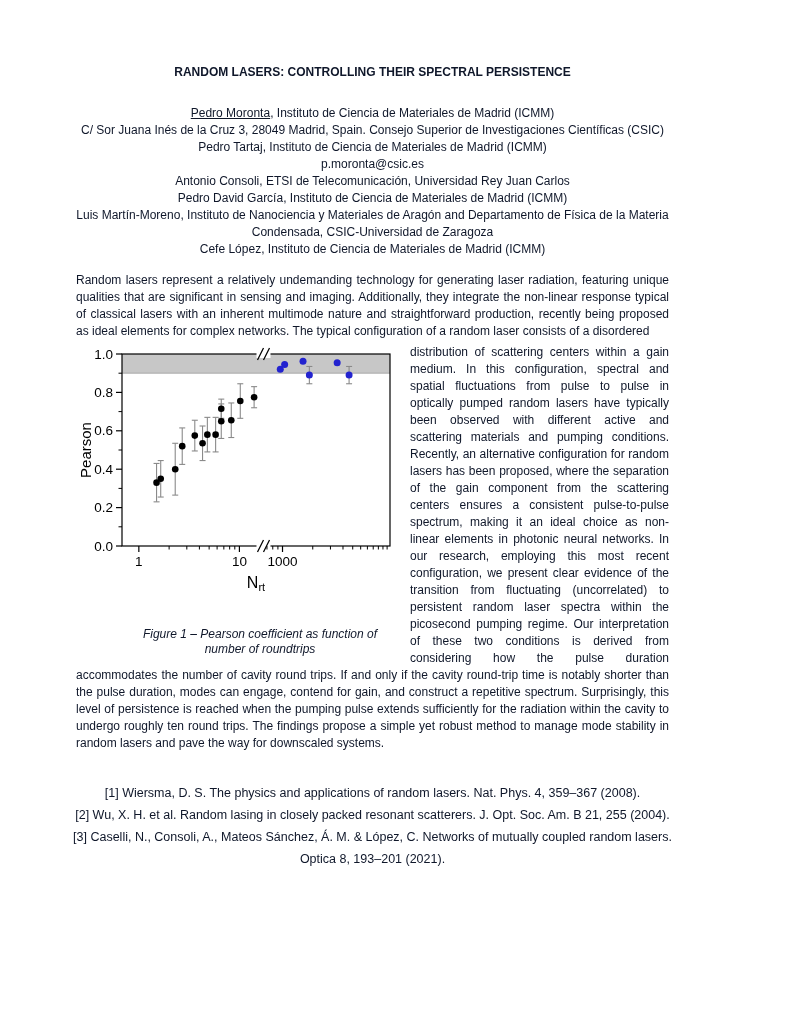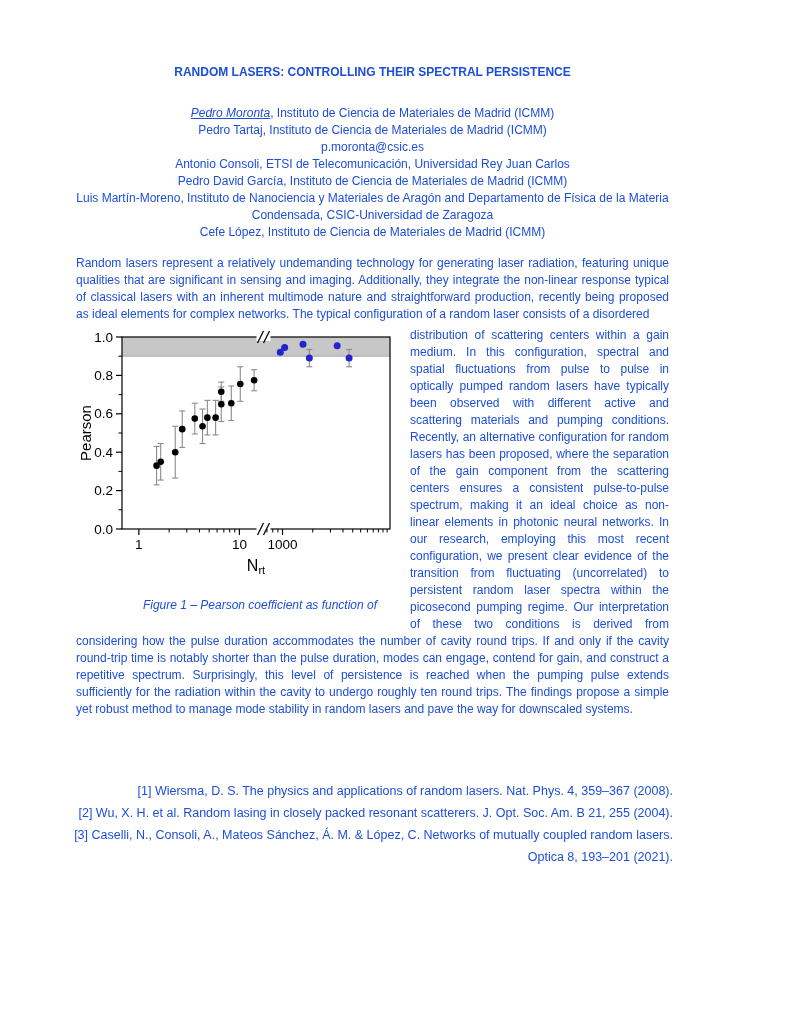--- a/index.html
+++ b/index.html
@@ -1,51 +1,52 @@
 <!DOCTYPE html>
 <html><head>
 <meta charset="utf-8">
 <style>
   html,body{margin:0;padding:0;background:#ffffff;}
   .page{
     width:745px;height:1024px;box-sizing:border-box;
-    padding:64px 72px 0 72px;background:#ffffff;color:#1d4ed8;
+    padding:64px 72px 0 72px;background:#ffffff;color:#0f172a;
     font-family:"Liberation Sans", sans-serif;font-size:12px;
     position:relative;overflow:hidden;
   }
   .title{
     font-size:12px;font-weight:bold;text-align:center;
     line-height:17px;margin:0 0 24px 0;
   }
   .authors{text-align:center;line-height:17px;margin:0 0 14px 0;}
   .authors .aline{margin:0;}
-  .u{text-decoration:underline;font-style:italic;}
+  .u{text-decoration:underline;}
   .abstract{text-align:justify;line-height:17px;}
   .abstract p{margin:4px;}
   .figwrap{
     float:left;width:332px;margin:2px 6px 4px 0;
   }
   .chartbox{width:320px;margin-left:6px;}
   .figcaption{
     font-style:italic;font-size:12px;line-height:15px;
-    text-align:center;padding-left:44px;margin-top:12px;
+    text-align:center;padding-left:44px;margin-top:24px;
   }
-  .refs{margin-top:62px;font-size:12.5px;line-height:22px;text-align:right;}
+  .refs{margin-top:30px;font-size:12.5px;line-height:22px;text-align:center;}
   .ref{margin:0;}
   svg text{font-family:"Liberation Sans", sans-serif;}
 </style>
 </head>
 <body>
 
 <div class="page">
 
   <h1 class="title">RANDOM LASERS: CONTROLLING THEIR SPECTRAL PERSISTENCE</h1>
 
   <div class="authors">
     <div class="aline"><span class="u">Pedro Moronta</span><span>, Instituto de Ciencia de Materiales de Madrid (ICMM)</span></div>
+    <div class="aline">C/ Sor Juana Inés de la Cruz 3, 28049 Madrid, Spain. Consejo Superior de Investigaciones Científicas (CSIC)</div>
     <div class="aline">Pedro Tartaj, Instituto de Ciencia de Materiales de Madrid (ICMM)</div>
     <div class="aline">p.moronta@csic.es</div>
     <div class="aline">Antonio Consoli, ETSI de Telecomunicación, Universidad Rey Juan Carlos</div>
     <div class="aline">Pedro David García, Instituto de Ciencia de Materiales de Madrid (ICMM)</div>
     <div class="aline">Luis Martín-Moreno, Instituto de Nanociencia y Materiales de Aragón and Departamento de Física de la Materia Condensada, CSIC-Universidad de Zaragoza</div>
     <div class="aline">Cefe López, Instituto de Ciencia de Materiales de Madrid (ICMM)</div>
   </div>
 
   <div class="abstract">
     <p>Random lasers represent a relatively undemanding technology for generating laser radiation, featuring unique qualities that are significant in sensing and imaging. Additionally, they integrate the non-linear response typical of classical lasers with an inherent multimode nature and straightforward production, recently being proposed as ideal elements for complex networks. The typical configuration of a random laser consists of a disordered</p>
@@ -167,20 +168,21 @@
               <circle cx="206.64200717773357" cy="18.560000000000002" r="3.5" fill="#2323cf"></circle>
               <circle cx="225.01759565135728" cy="15.295999999999992" r="3.5" fill="#2323cf"></circle>
               <circle cx="231.35121289740806" cy="29.120000000000005" r="3.5" fill="#2323cf"></circle>
               <circle cx="259.16575254689064" cy="16.640000000000015" r="3.5" fill="#2323cf"></circle>
               <circle cx="271.08827229736585" cy="29.120000000000005" r="3.5" fill="#2323cf"></circle>
               <text x="13" y="104" font-size="15" text-anchor="middle" fill="#000000" transform="rotate(-90 13 104)">Pearson</text>
               <text x="178" y="242" font-size="16" text-anchor="middle" fill="#000000"><tspan>N</tspan><tspan font-size="11" dy="3">rt</tspan></text>
             </svg></div>
         <figcaption class="figcaption">
           <div>Figure 1 – Pearson coefficient as function of</div>
+          <div>number of roundtrips</div>
         </figcaption>
       </figure>
       <p>distribution of scattering centers within a gain medium. In this configuration, spectral and spatial fluctuations from pulse to pulse in optically pumped random lasers have typically been observed with different active and scattering materials and pumping conditions. Recently, an alternative configuration for random lasers has been proposed, where the separation of the gain component from the scattering centers ensures a consistent pulse-to-pulse spectrum, making it an ideal choice as non-linear elements in photonic neural networks. In our research, employing this most recent configuration, we present clear evidence of the transition from fluctuating (uncorrelated) to persistent random laser spectra within the picosecond pumping regime. Our interpretation of these two conditions is derived from considering how the pulse duration accommodates the number of cavity round trips. If and only if the cavity round-trip time is notably shorter than the pulse duration, modes can engage, contend for gain, and construct a repetitive spectrum. Surprisingly, this level of persistence is reached when the pumping pulse extends sufficiently for the radiation within the cavity to undergo roughly ten round trips. The findings propose a simple yet robust method to manage mode stability in random lasers and pave the way for downscaled systems.</p>
     </div>
   </div>
 
   <div class="refs">
     <div class="ref">[1] Wiersma, D. S. The physics and applications of random lasers. Nat. Phys. 4, 359–367 (2008).</div>
     <div class="ref">[2] Wu, X. H. et al. Random lasing in closely packed resonant scatterers. J. Opt. Soc. Am.  B 21, 255 (2004).</div>
     <div class="ref">[3] Caselli, N., Consoli, A., Mateos Sánchez, Á. M. &amp; López, C. Networks of mutually coupled random lasers. Optica 8, 193–201 (2021).</div>

